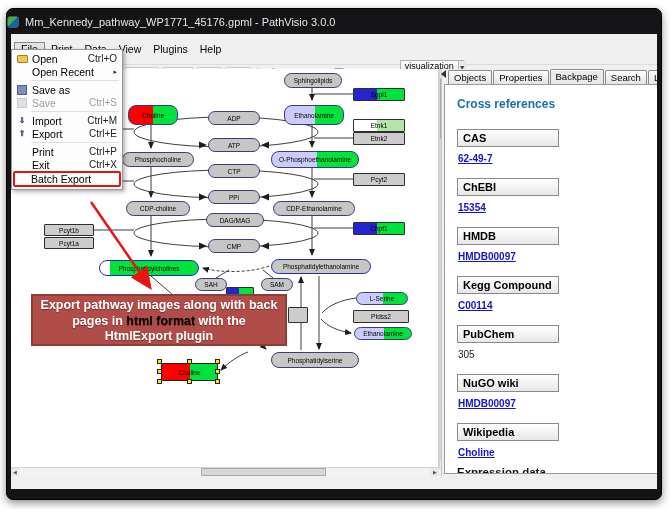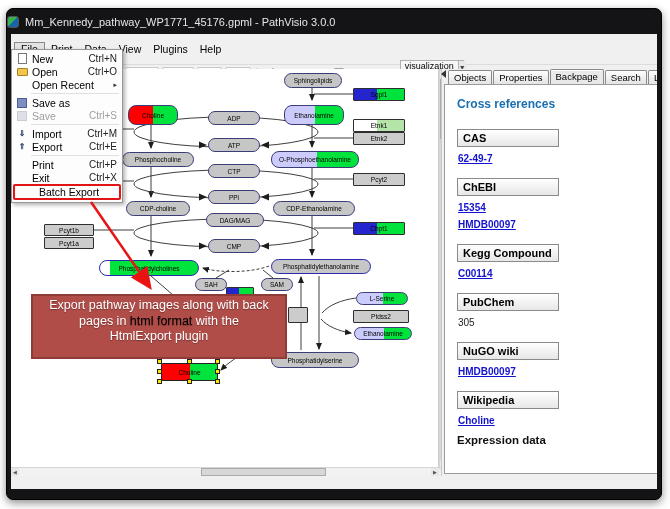--- a/index.html
+++ b/index.html
@@ -46,34 +46,34 @@
   .grayfill2 { background:#cccccc; }
   .redgreen { background:linear-gradient(90deg,#ff0000 0 50%,#00e33c 50%); }
   .lavgreen { background:linear-gradient(90deg,#ccccfc 0 52%,#00e33c 52%); }
   .greenpc { background:linear-gradient(90deg,#ffffff 0 10%,#00e33c 10%); }
   .bluegreen { background:linear-gradient(90deg,#2525cf 0 45%,#00e33c 45%); }
   .whitegreen { background:linear-gradient(90deg,#ffffff 0 45%,#b4e4a8 45%); }
   .selrect { border:1px solid #222; border-radius:2px; overflow:visible; }
   .handle { position:absolute; width:5px; height:5px; background:#ffe600; border:1px solid #222; z-index:3; }
 
   
-  .callout { position:absolute; left:20px; top:225px; width:256px; height:65px; background:#b14d48; border:2px solid #8e3c38; z-index:30;
-             color:#fff; font-weight:normal; font-size:12.5px; text-align:center; line-height:15.5px; padding-top:2px; text-shadow:0 1px 1px rgba(0,0,0,.35); }
+  .callout { position:absolute; left:20px; top:225px; width:256px; height:52px; background:#b14d48; border:2px solid #8e3c38; z-index:30;
+             color:#fff; font-weight:bold; font-size:12.5px; text-align:center; line-height:15.5px; padding-top:2px; text-shadow:0 1px 1px rgba(0,0,0,.35); }
   .callout .hl { color:#000000; }
 
   
   .filemenu { position:absolute; left:0; top:15px; width:112px; background:#fdfdfd; border:1px solid #979797; box-shadow:2px 2px 4px rgba(0,0,0,.3); z-index:40; padding:2px 1px; font-size:10.5px; }
   .fitem { height:13px; display:flex; align-items:center; gap:4px; padding:0 4px 0 3px; }
   .fitem .fico { width:12px; height:11px; flex:0 0 auto; display:flex; align-items:center; justify-content:center; font-size:8px; }
   .fitem .flabel { flex:1; white-space:nowrap; }
   .fitem .fshort { color:#222; font-size:10px; }
   .fitem.disabled .flabel, .fitem.disabled .fshort { color:#9d9d9d; }
   .fitem .sub { font-size:7px; color:#333; }
   .fsep { height:1px; background:#e0e0e0; margin:2px 2px 2px 18px; }
-  .fitem.hot { border:2px solid #e21414; border-radius:2px; height:16px; padding-left:24px; }
+  .fitem.hot { border:2px solid #e21414; border-radius:2px; height:16px; padding-left:16px; }
   .ic-new { width:9px; height:11px; background:#fff; border:1px solid #777; }
   .ic-open { width:11px; height:8px; background:#f3c64a; border:1px solid #a8802a; border-radius:1px; }
   .ic-save { width:10px; height:10px; background:#b9bfc9; border:1px solid #8d93a0; }
   .ic-saveas { width:10px; height:10px; background:#7d8fc2; border:1px solid #4d5f92; }
   .ic-arrow { color:#2a3d6b; font-weight:bold; font-size:9px; }
 
   
   .sidebar { flex:1; display:flex; flex-direction:column; background:#f0f0f0; position:relative; border-left:1px solid #c9c9c9; }
   .tabs { height:15px; display:flex; align-items:flex-end; gap:1px; padding:1px 0 0 6px; font-size:9.5px; }
   .tab { border:1px solid #898989; border-bottom:none; background:linear-gradient(#fefefe,#e4e4e4); padding:1px 5px; border-radius:2px 2px 0 0; height:14px; line-height:11px; }
@@ -310,20 +310,21 @@
 
           <div class="xsec">
             <div class="xhead">CAS</div>
             <a class="xval">62-49-7</a>
           </div>
           <div class="xsec">
             <div class="xhead">ChEBI</div>
             <a class="xval">15354</a>
           </div>
           <div class="xsec">
+            <div class="xhead">HMDB</div>
             <a class="xval">HMDB00097</a>
           </div>
           <div class="xsec">
             <div class="xhead">Kegg Compound</div>
             <a class="xval">C00114</a>
           </div>
           <div class="xsec">
             <div class="xhead">PubChem</div>
             <span class="xval plain">305</span>
           </div>
@@ -335,27 +336,20 @@
             <div class="xhead">Wikipedia</div>
             <a class="xval">Choline</a>
           </div>
           <div class="xfooter">Expression data</div>
 
         </div>
       </div>
     </div>
 
     <div class="filemenu">
-      <div class="fitem">
-        <span class="fico">
-            <span class="ic-new"></span>
-          </span>
-        <span class="flabel">New</span>
-          <span class="fshort">Ctrl+N</span>
-      </div>
       <div class="fitem">
         <span class="fico">
             <span class="ic-open"></span>
           </span>
         <span class="flabel">Open</span>
           <span class="fshort">Ctrl+O</span>
       </div>
       <div class="fitem">
         <span class="fico"></span>
         <span class="flabel">Open Recent</span>

